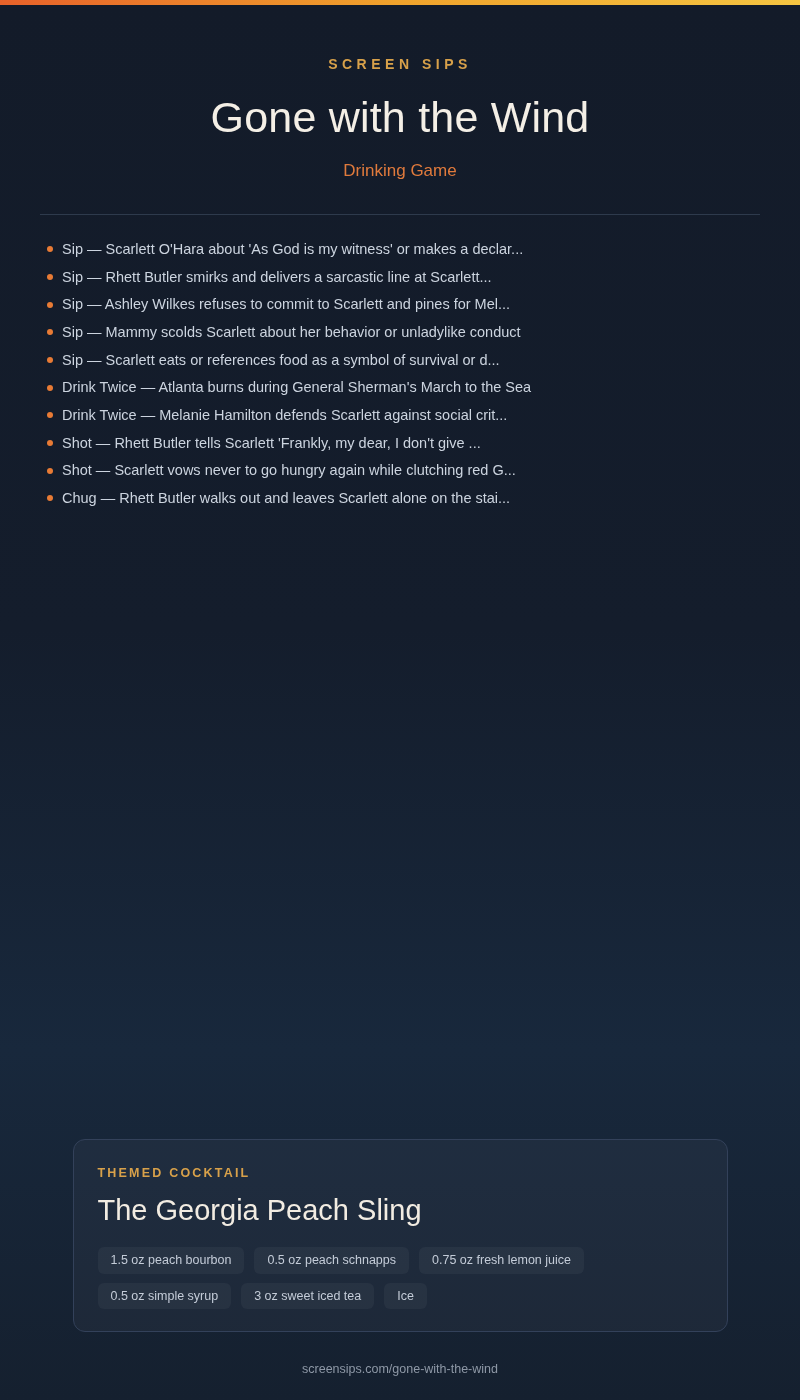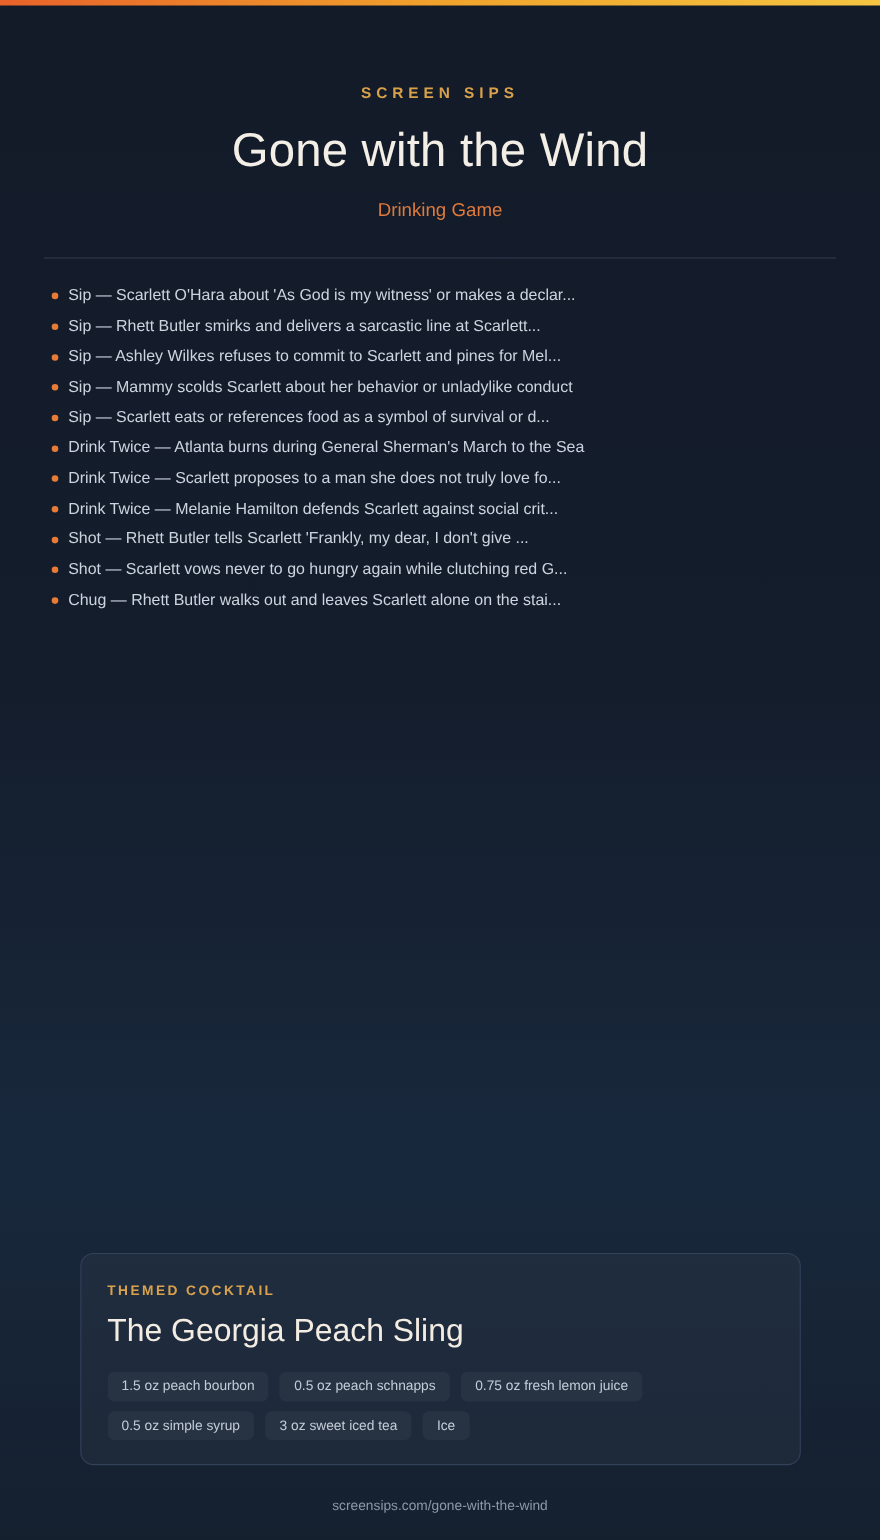--- a/index.html
+++ b/index.html
@@ -23,21 +23,21 @@
     flex-direction: column;
   }
   .top-bar {
     position: absolute;
     top: 0; left: 0;
     width: 800px;
     height: 5px;
     background: linear-gradient(90deg, #e8622a 0%, #f0a32c 50%, #f5c542 100%);
   }
   .header {
-    padding-top: 76px;
+    padding-top: 56px;
     text-align: center;
   }
   .brand {
     color: #d8a14a;
     font-size: 14px;
     letter-spacing: 4.5px;
     font-weight: 600;
   }
   .title {
     color: #f4efe6;
@@ -162,24 +162,20 @@
         <span class="dot"></span>
         <span>Sip — Mammy scolds Scarlett about her behavior or unladylike conduct</span>
       </li>
     <li class="rule">
         <span class="dot"></span>
         <span>Sip — Scarlett eats or references food as a symbol of survival or d...</span>
       </li>
     <li class="rule">
         <span class="dot"></span>
         <span>Drink Twice — Atlanta burns during General Sherman's March to the Sea</span>
-      </li>
-    <li class="rule">
-        <span class="dot"></span>
-        <span>Drink Twice — Scarlett proposes to a man she does not truly love fo...</span>
       </li>
     <li class="rule">
         <span class="dot"></span>
         <span>Drink Twice — Melanie Hamilton defends Scarlett against social crit...</span>
       </li>
     <li class="rule">
         <span class="dot"></span>
         <span>Shot — Rhett Butler tells Scarlett 'Frankly, my dear, I don't give ...</span>
       </li>
     <li class="rule">

